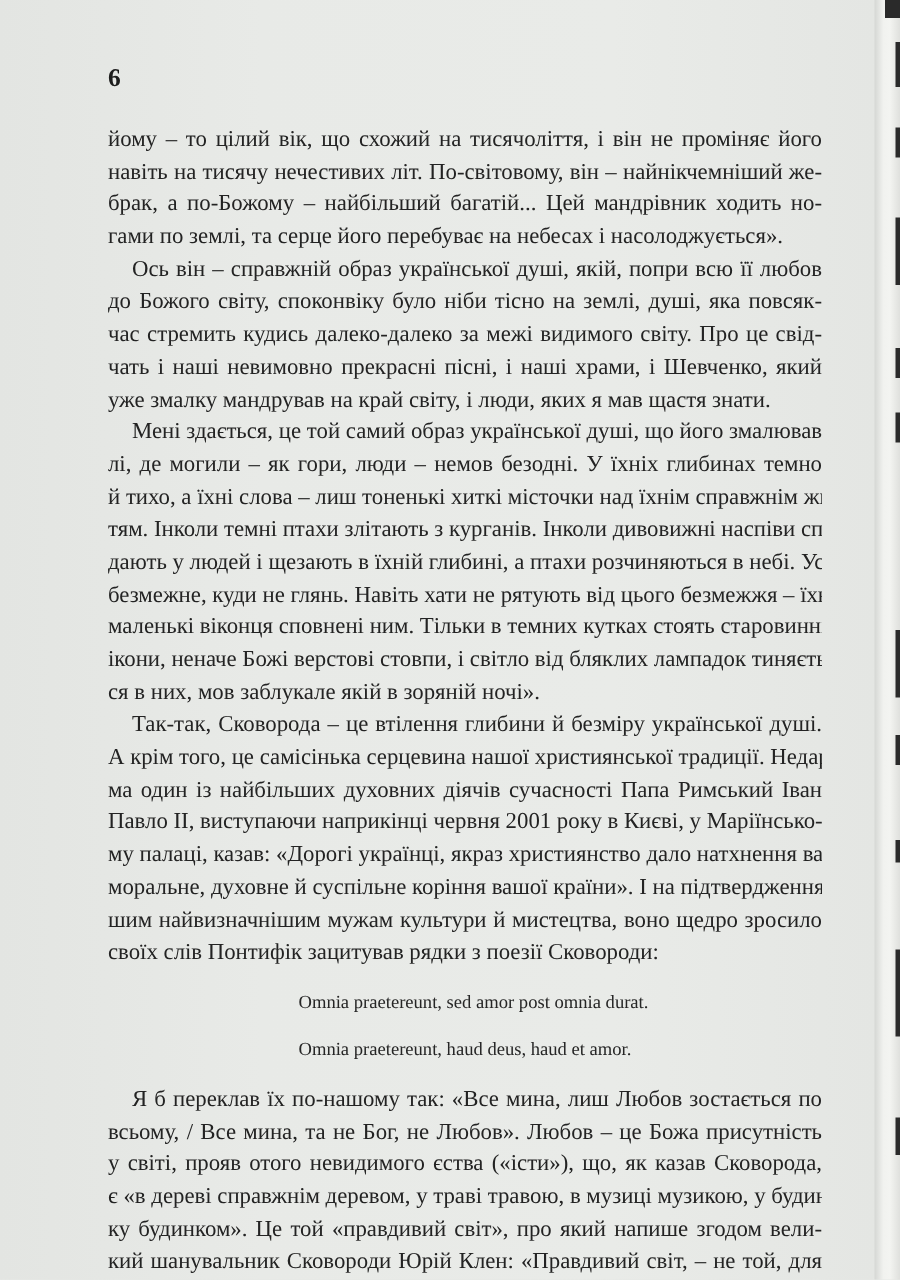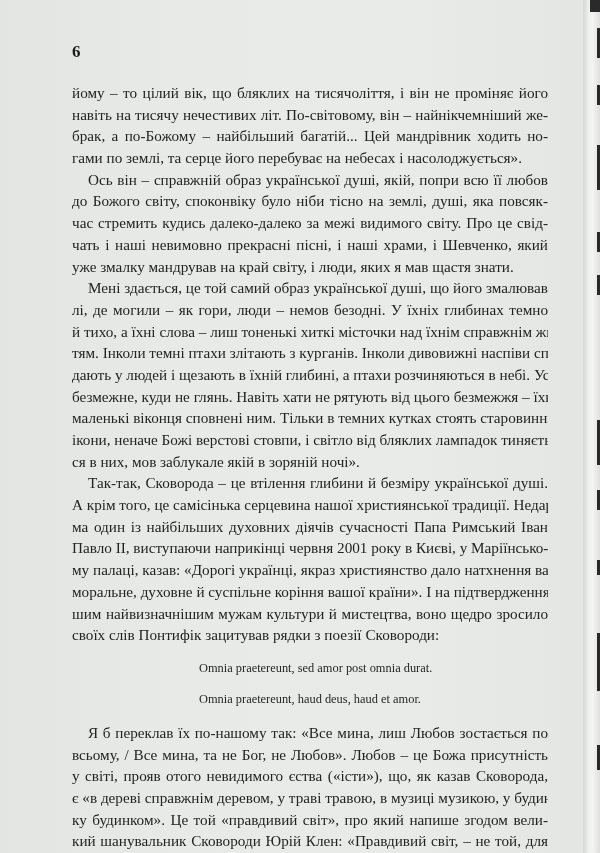--- a/index.html
+++ b/index.html
@@ -85,21 +85,21 @@
 </head>
 <body>
 
 <div class="page">
 
   <div class="page-number">6</div>
 
   <div class="text-block">
 
     <div>
-      <div class="line">йому – то цілий вік, що бляклих на тисячоліття, і він не проміняє його</div>
+      <div class="line">йому – то цілий вік, що схожий на тисячоліття, і він не проміняє його</div>
       <div class="line">навіть на тисячу нечестивих літ. По-світовому, він – найнікчемніший же-</div>
       <div class="line">брак, а по-Божому – найбільший багатій... Цей мандрівник ходить но-</div>
       <div class="line last">гами по землі, та серце його перебуває на небесах і насолоджується».</div>
     </div>
 
     <div>
       <div class="line indent">Ось він – справжній образ української душі, якій, попри всю її любов</div>
       <div class="line">до Божого світу, споконвіку було ніби тісно на землі, душі, яка повсяк-</div>
       <div class="line">час стремить кудись далеко-далеко за межі видимого світу. Про це свід-</div>
       <div class="line">чать і наші невимовно прекрасні пісні, і наші храми, і Шевченко, який</div>

